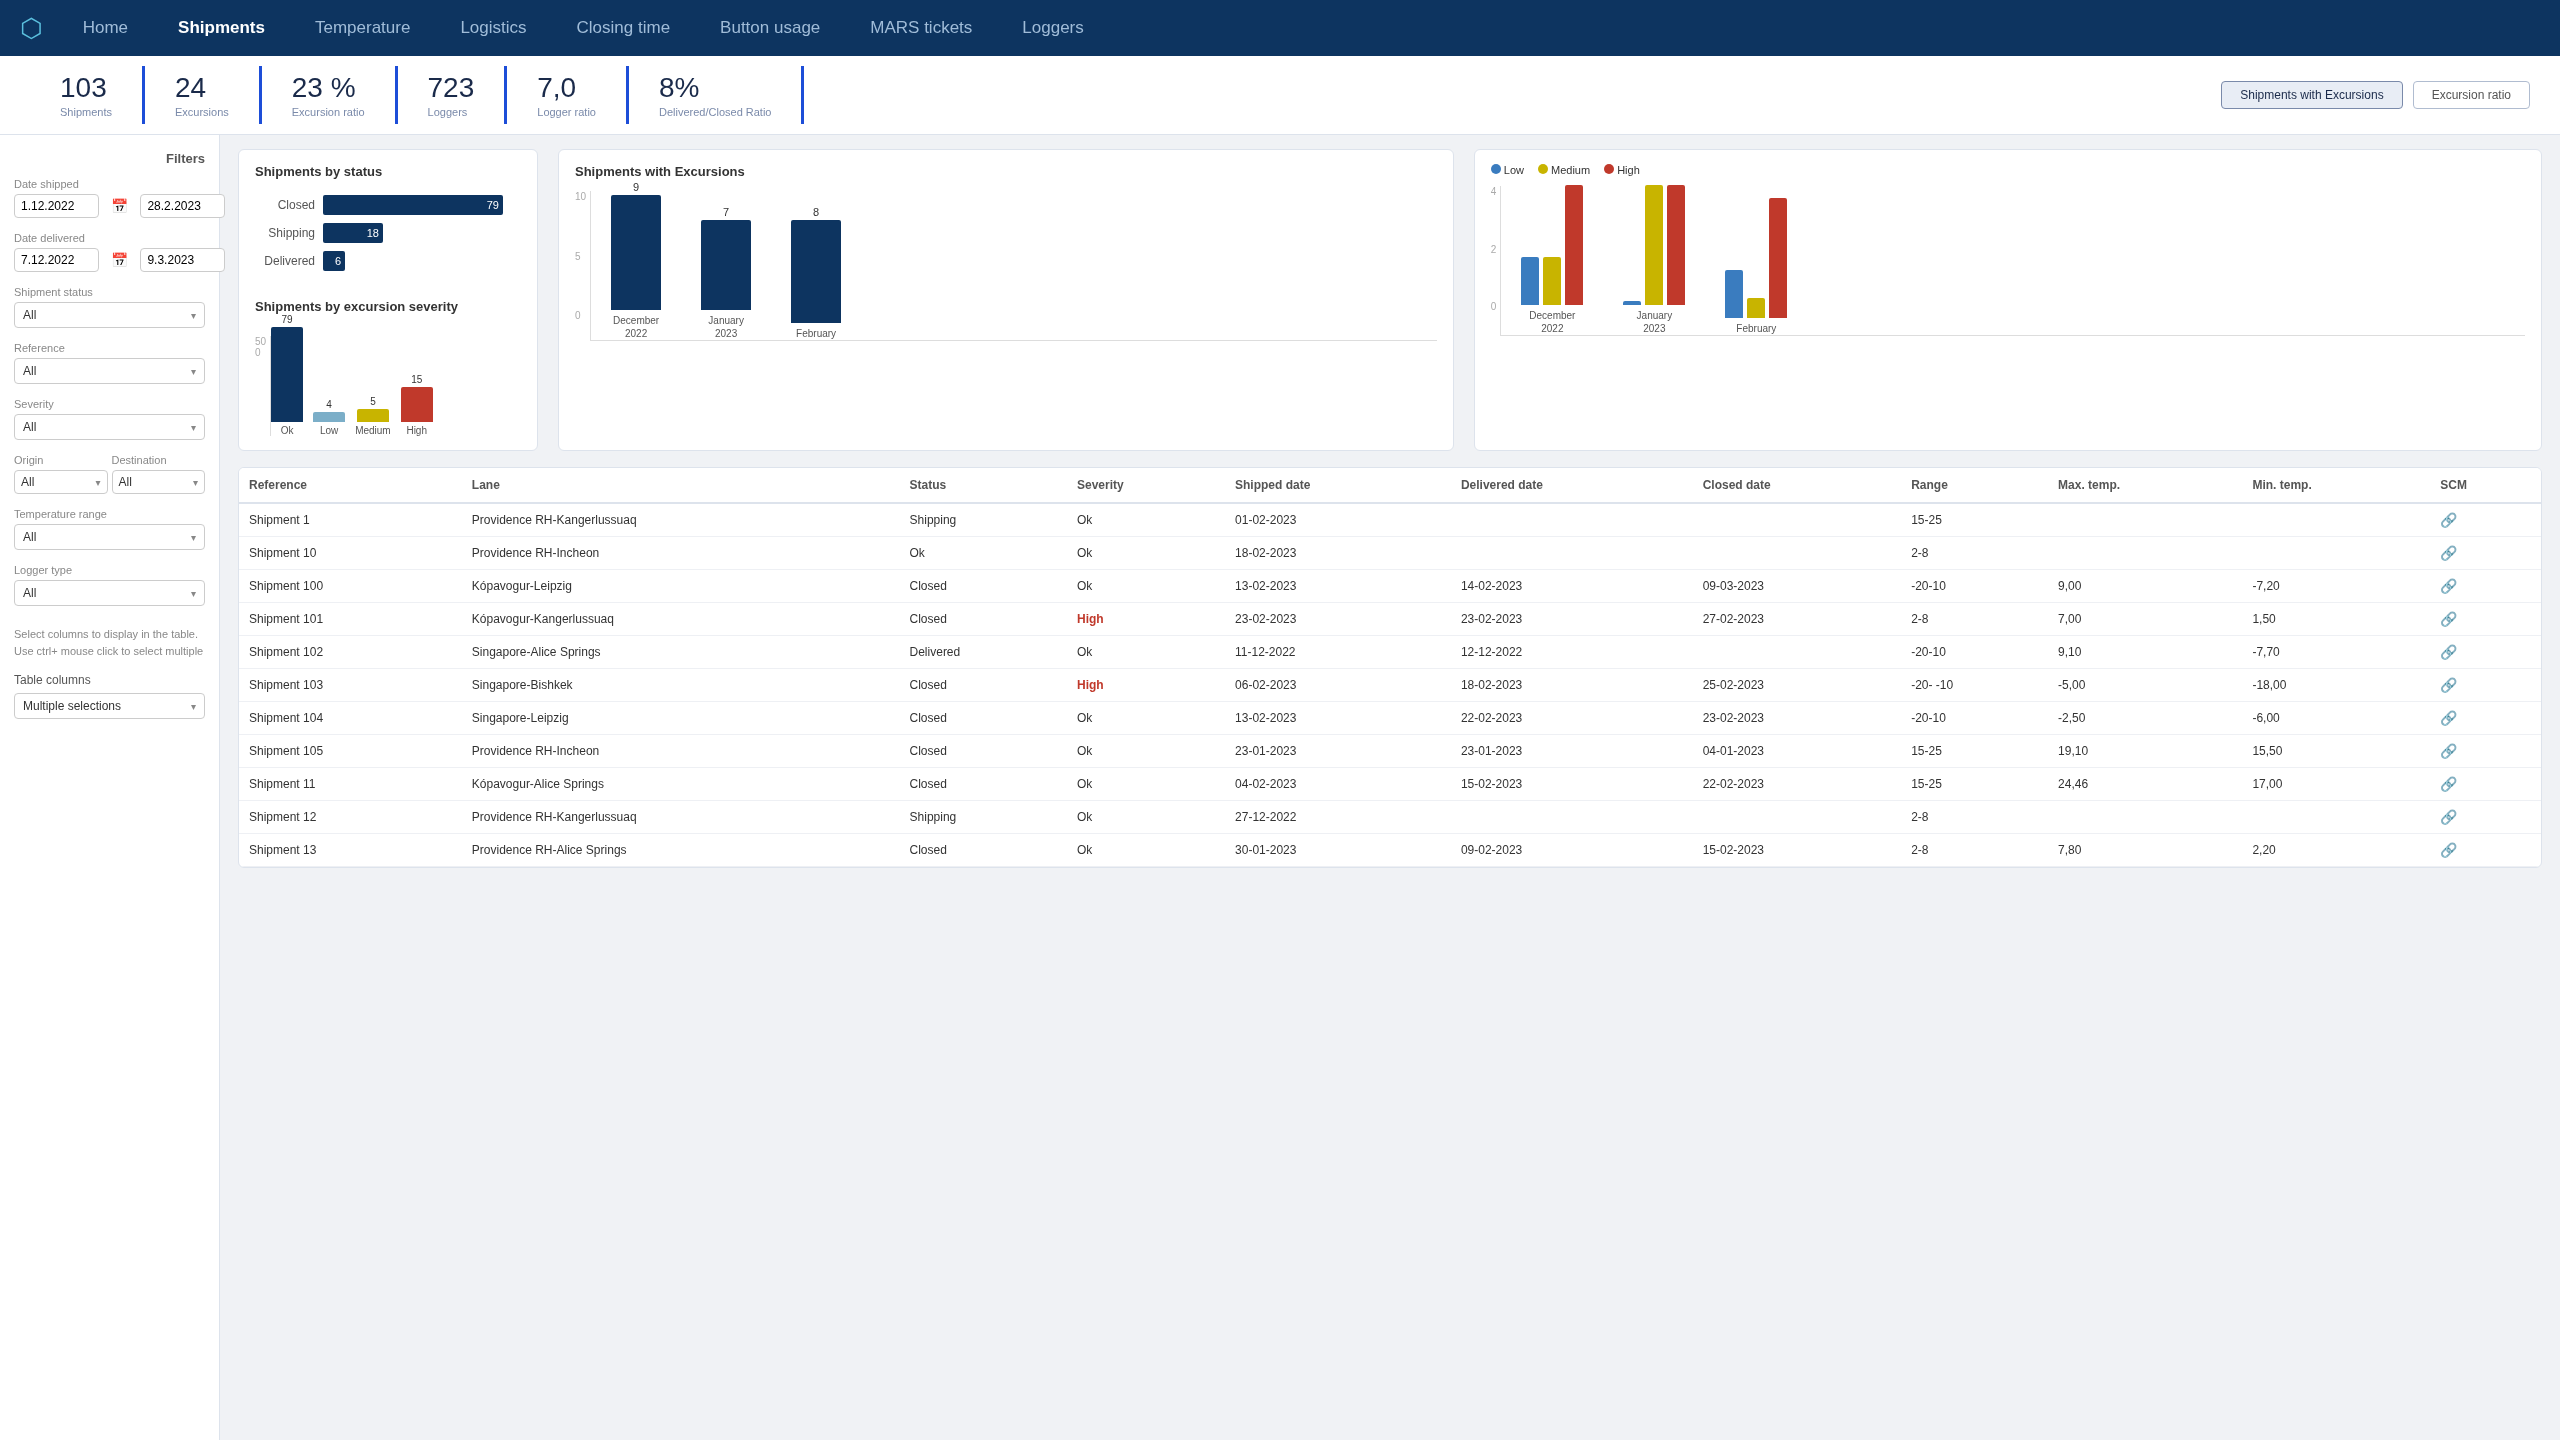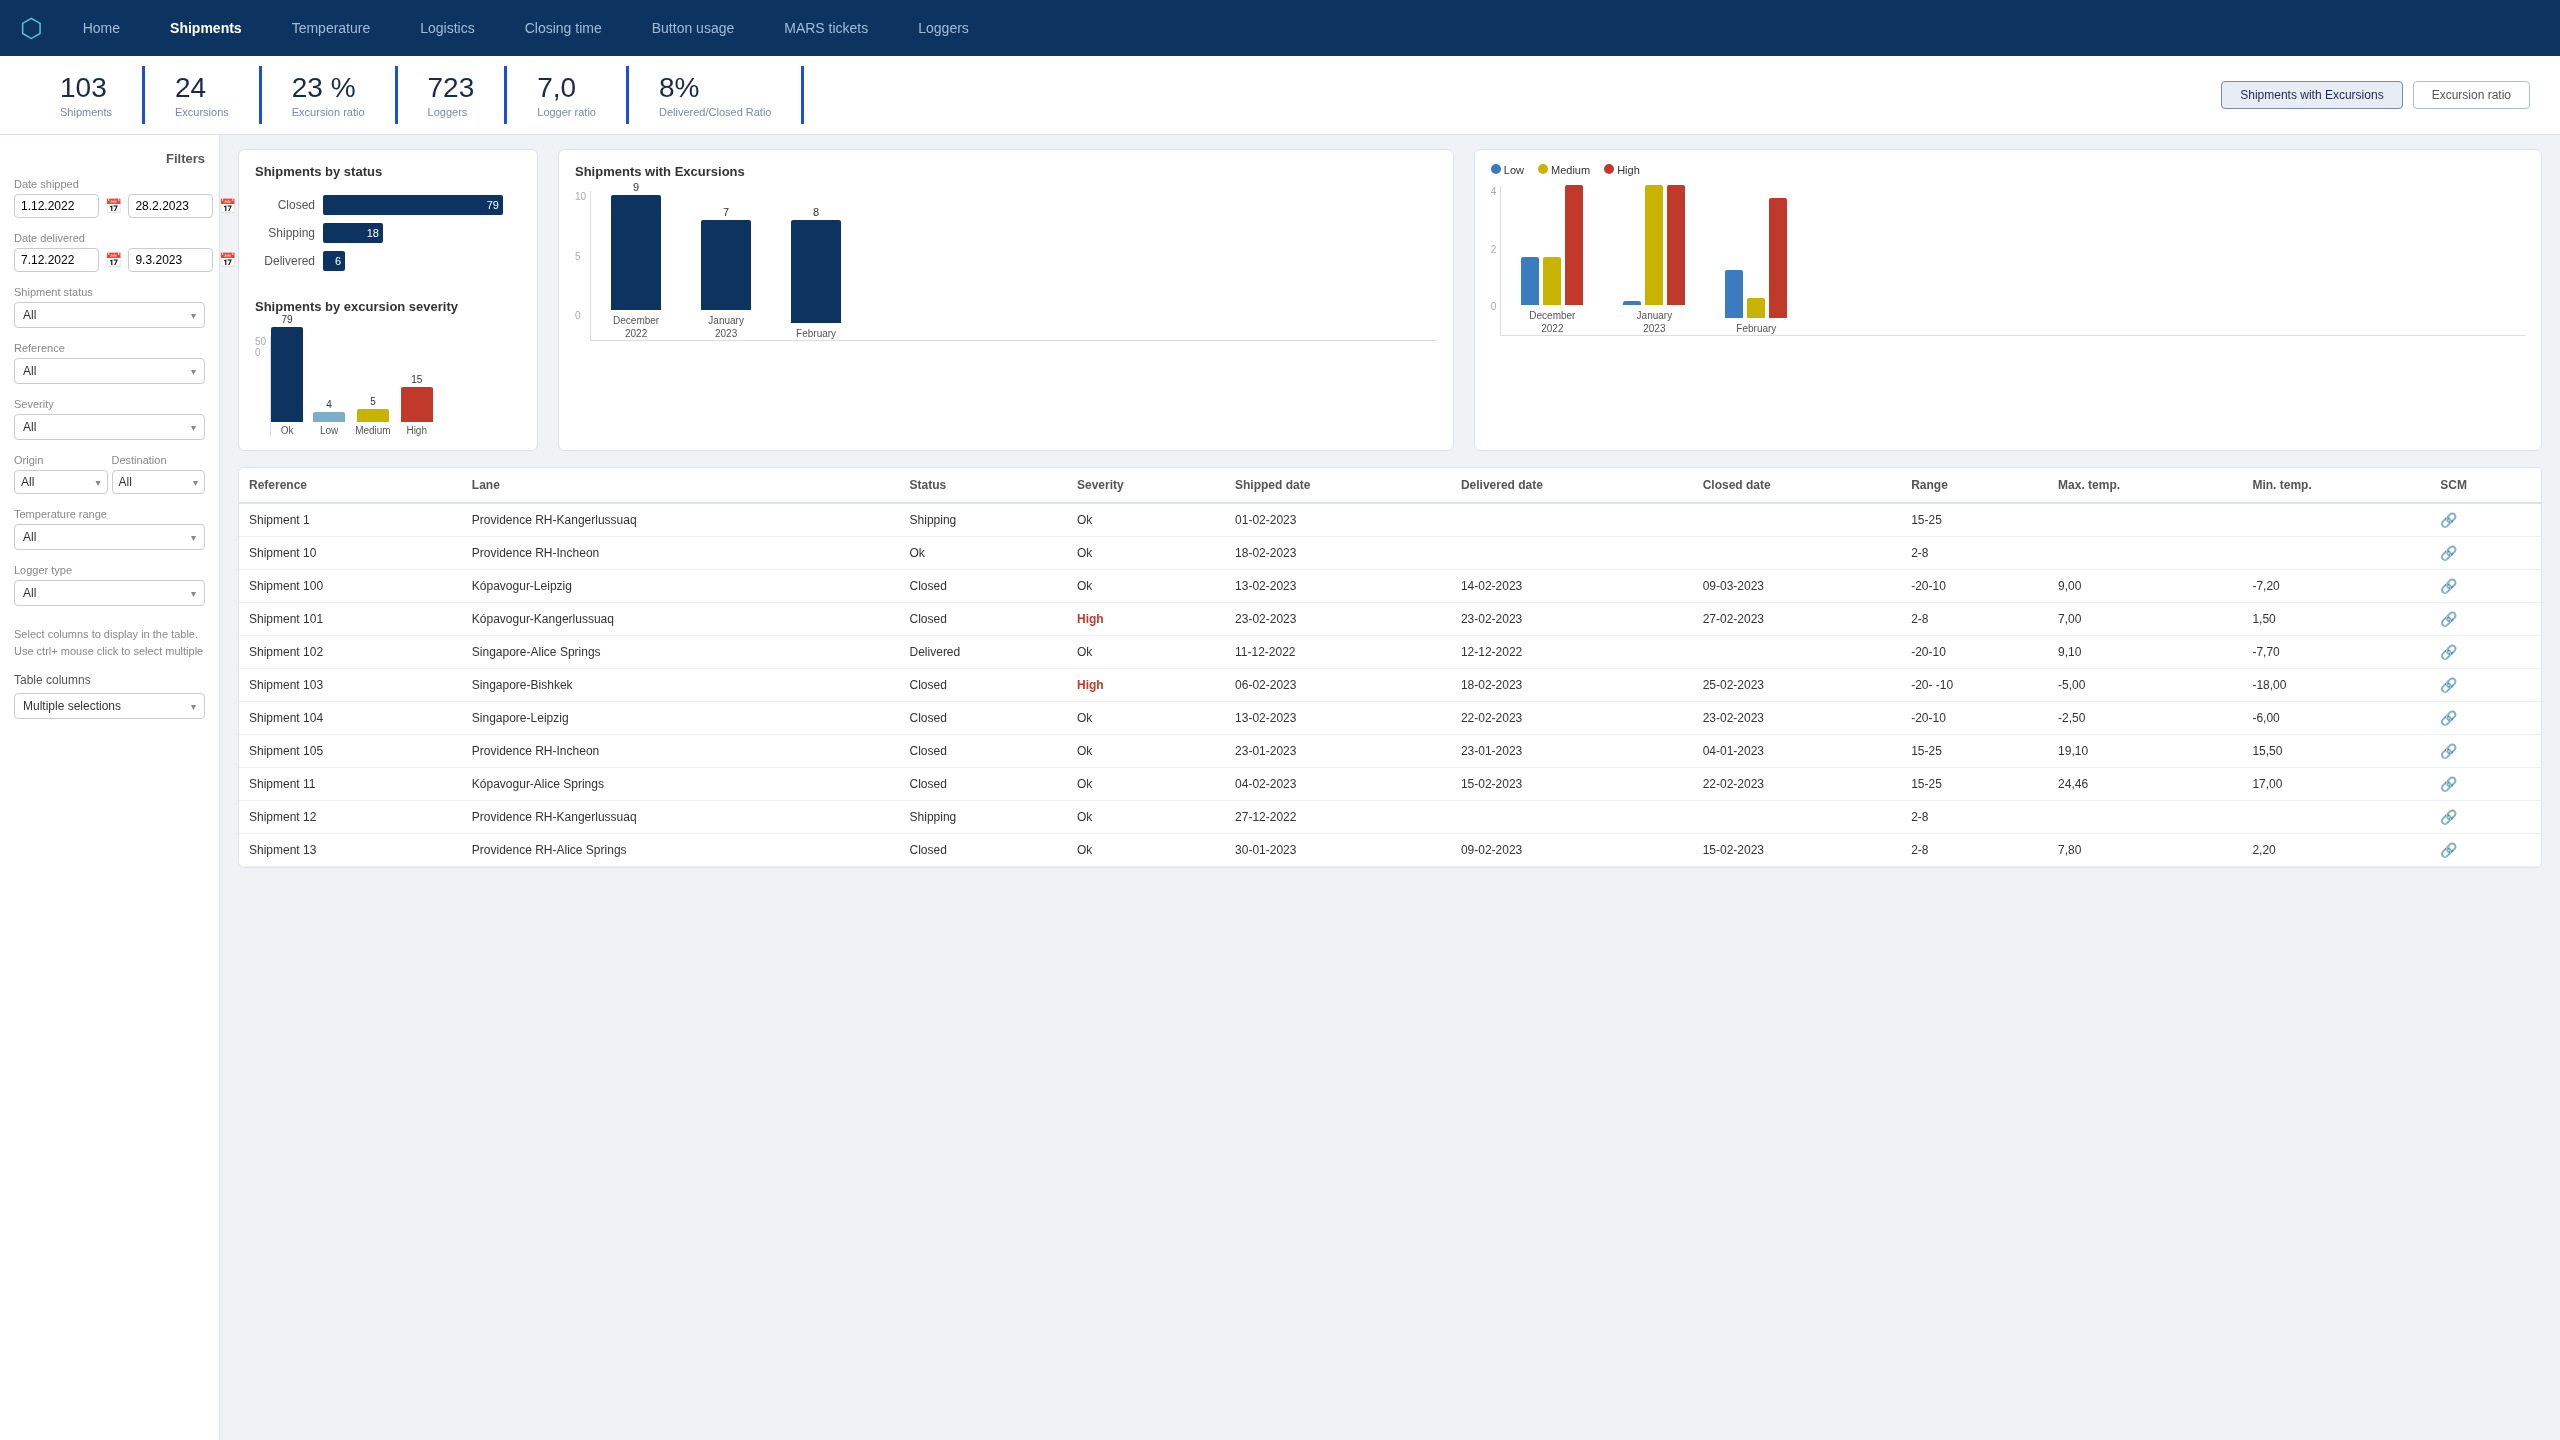--- a/index.html
+++ b/index.html
@@ -1,41 +1,41 @@
 <!DOCTYPE html>
 <html><head>
   <meta charset="utf-8">
   <style>
     * { box-sizing: border-box; margin: 0; padding: 0; }
     body { font-family: 'Segoe UI', Arial, sans-serif; background: #f0f2f5; font-size: 13px; color: #333; }
 
     
     nav { background: #0d3460; display: flex; align-items: center; height: 56px; padding: 0 20px; gap: 30px; }
-    nav a { color: #a0bcd8; text-decoration: none; font-size: 14px; padding: 6px 10px; border-radius: 4px; }
+    nav a { color: #a0bcd8; text-decoration: none; font-size: 17px; padding: 6px 10px; border-radius: 4px; }
     nav a.active { color: white; font-weight: bold; }
 
     
     .stats-bar { background: white; display: flex; align-items: center; padding: 10px 30px; border-bottom: 1px solid #dde3ec; gap: 0; }
     .stat-item { text-align: left; padding: 6px 30px; border-right: 3px solid #1d4ed8; }
     .stat-item:last-of-type { border-right: none; }
     .stat-value { font-size: 28px; font-weight: 300; color: #1a2a4a; }
     .stat-label { font-size: 11px; color: #7a8aaa; margin-top: 2px; }
     .chart-toggle { margin-left: auto; display: flex; gap: 10px; }
     .toggle-btn { border: 1px solid #b0bcd0; background: white; padding: 6px 18px; border-radius: 4px; font-size: 12px; cursor: pointer; color: #555; }
     .toggle-btn.active { background: #e8edf5; border-color: #7a8aaa; color: #1a2a4a; }
 
     
     .main { display: flex; }
 
     
     .sidebar { background: white; width: 220px; min-width: 220px; padding: 16px 14px; border-right: 1px solid #dde3ec; min-height: calc(100vh - 100px); }
     .sidebar h4 { font-size: 13px; color: #555; margin-bottom: 12px; text-align: right; }
     .filter-group { margin-bottom: 14px; }
     .filter-label { font-size: 11px; color: #888; margin-bottom: 4px; }
-    .filter-row { display: flex; gap: 6px; align-items: center; }
+    .filter-row { display: flex; gap: 12px; align-items: center; }
     .date-input { border: 1px solid #ccc; border-radius: 4px; padding: 4px 6px; font-size: 12px; width: 85px; }
     .cal-icon { color: #888; cursor: pointer; font-size: 14px; }
     .select-box { border: 1px solid #ccc; border-radius: 4px; padding: 5px 8px; font-size: 12px; width: 100%; background: white; display: flex; justify-content: space-between; align-items: center; cursor: pointer; }
     .select-box span { color: #333; }
     .select-box .arrow { color: #888; font-size: 10px; }
     .hint-text { font-size: 11px; color: #888; margin-top: 20px; line-height: 1.5; }
     .table-cols-label { font-size: 12px; color: #555; margin-top: 14px; margin-bottom: 6px; }
 
     
     .charts-area { flex: 1; padding: 14px 18px; overflow-x: auto; }

